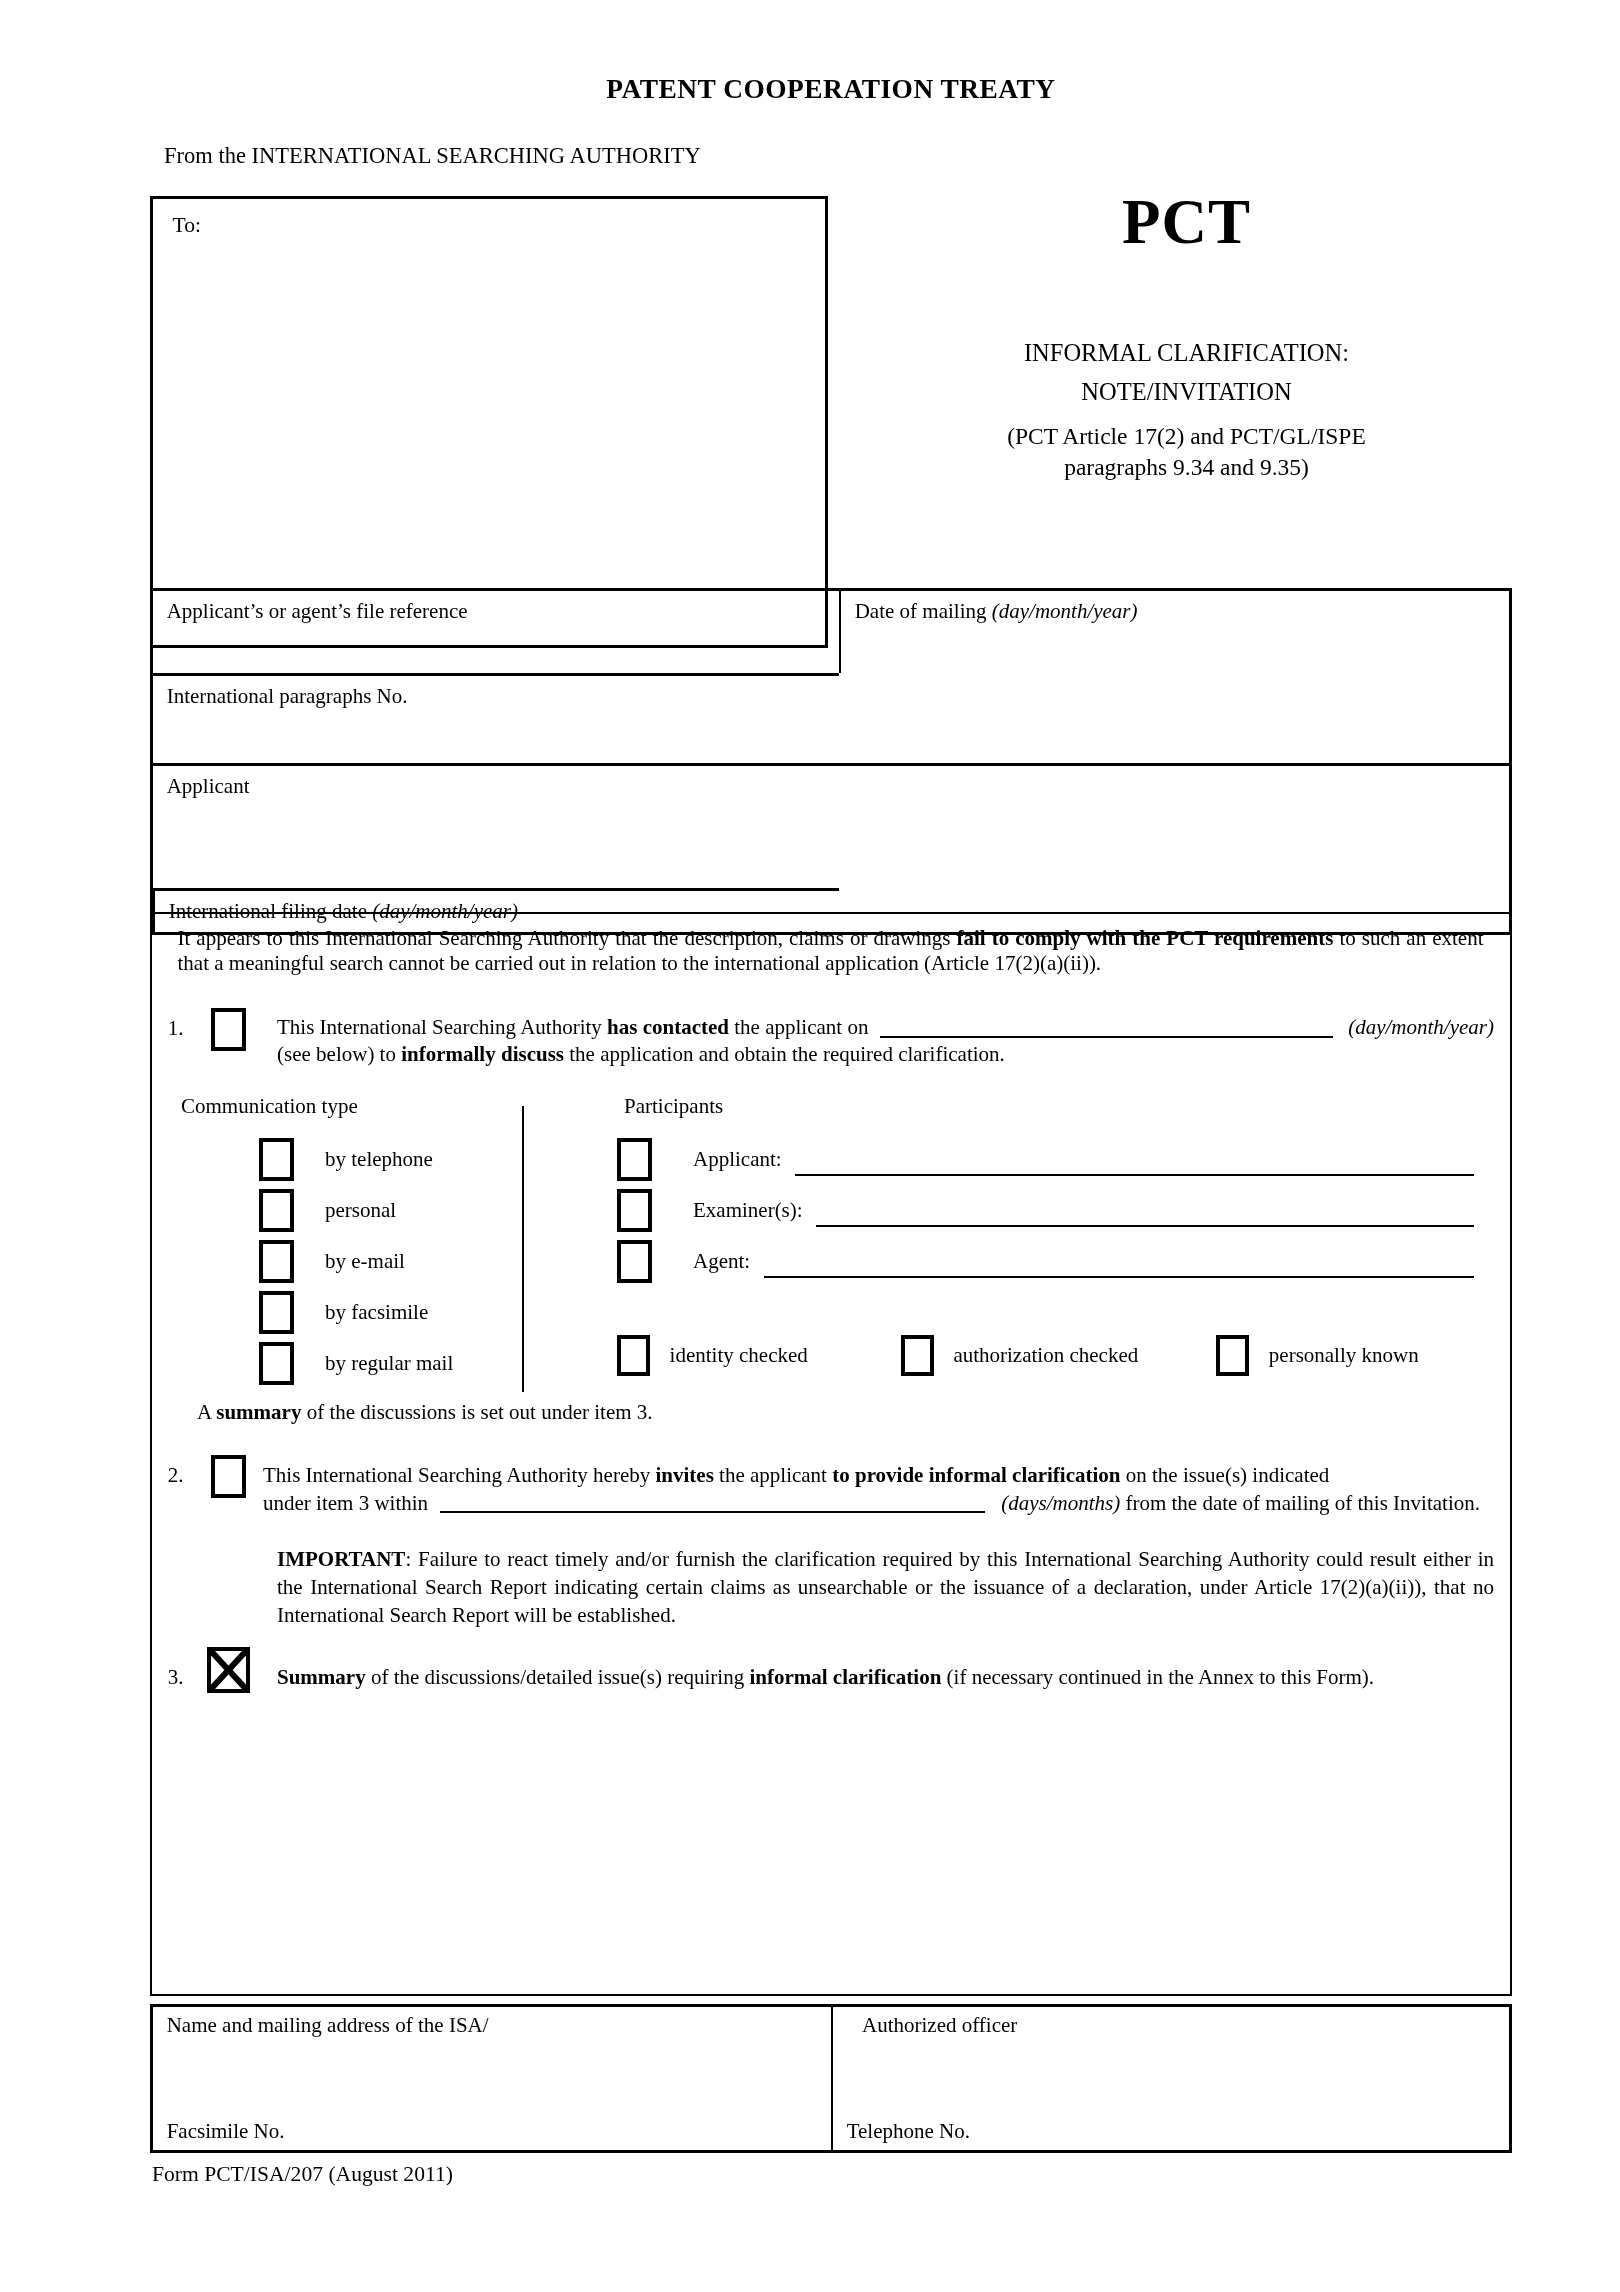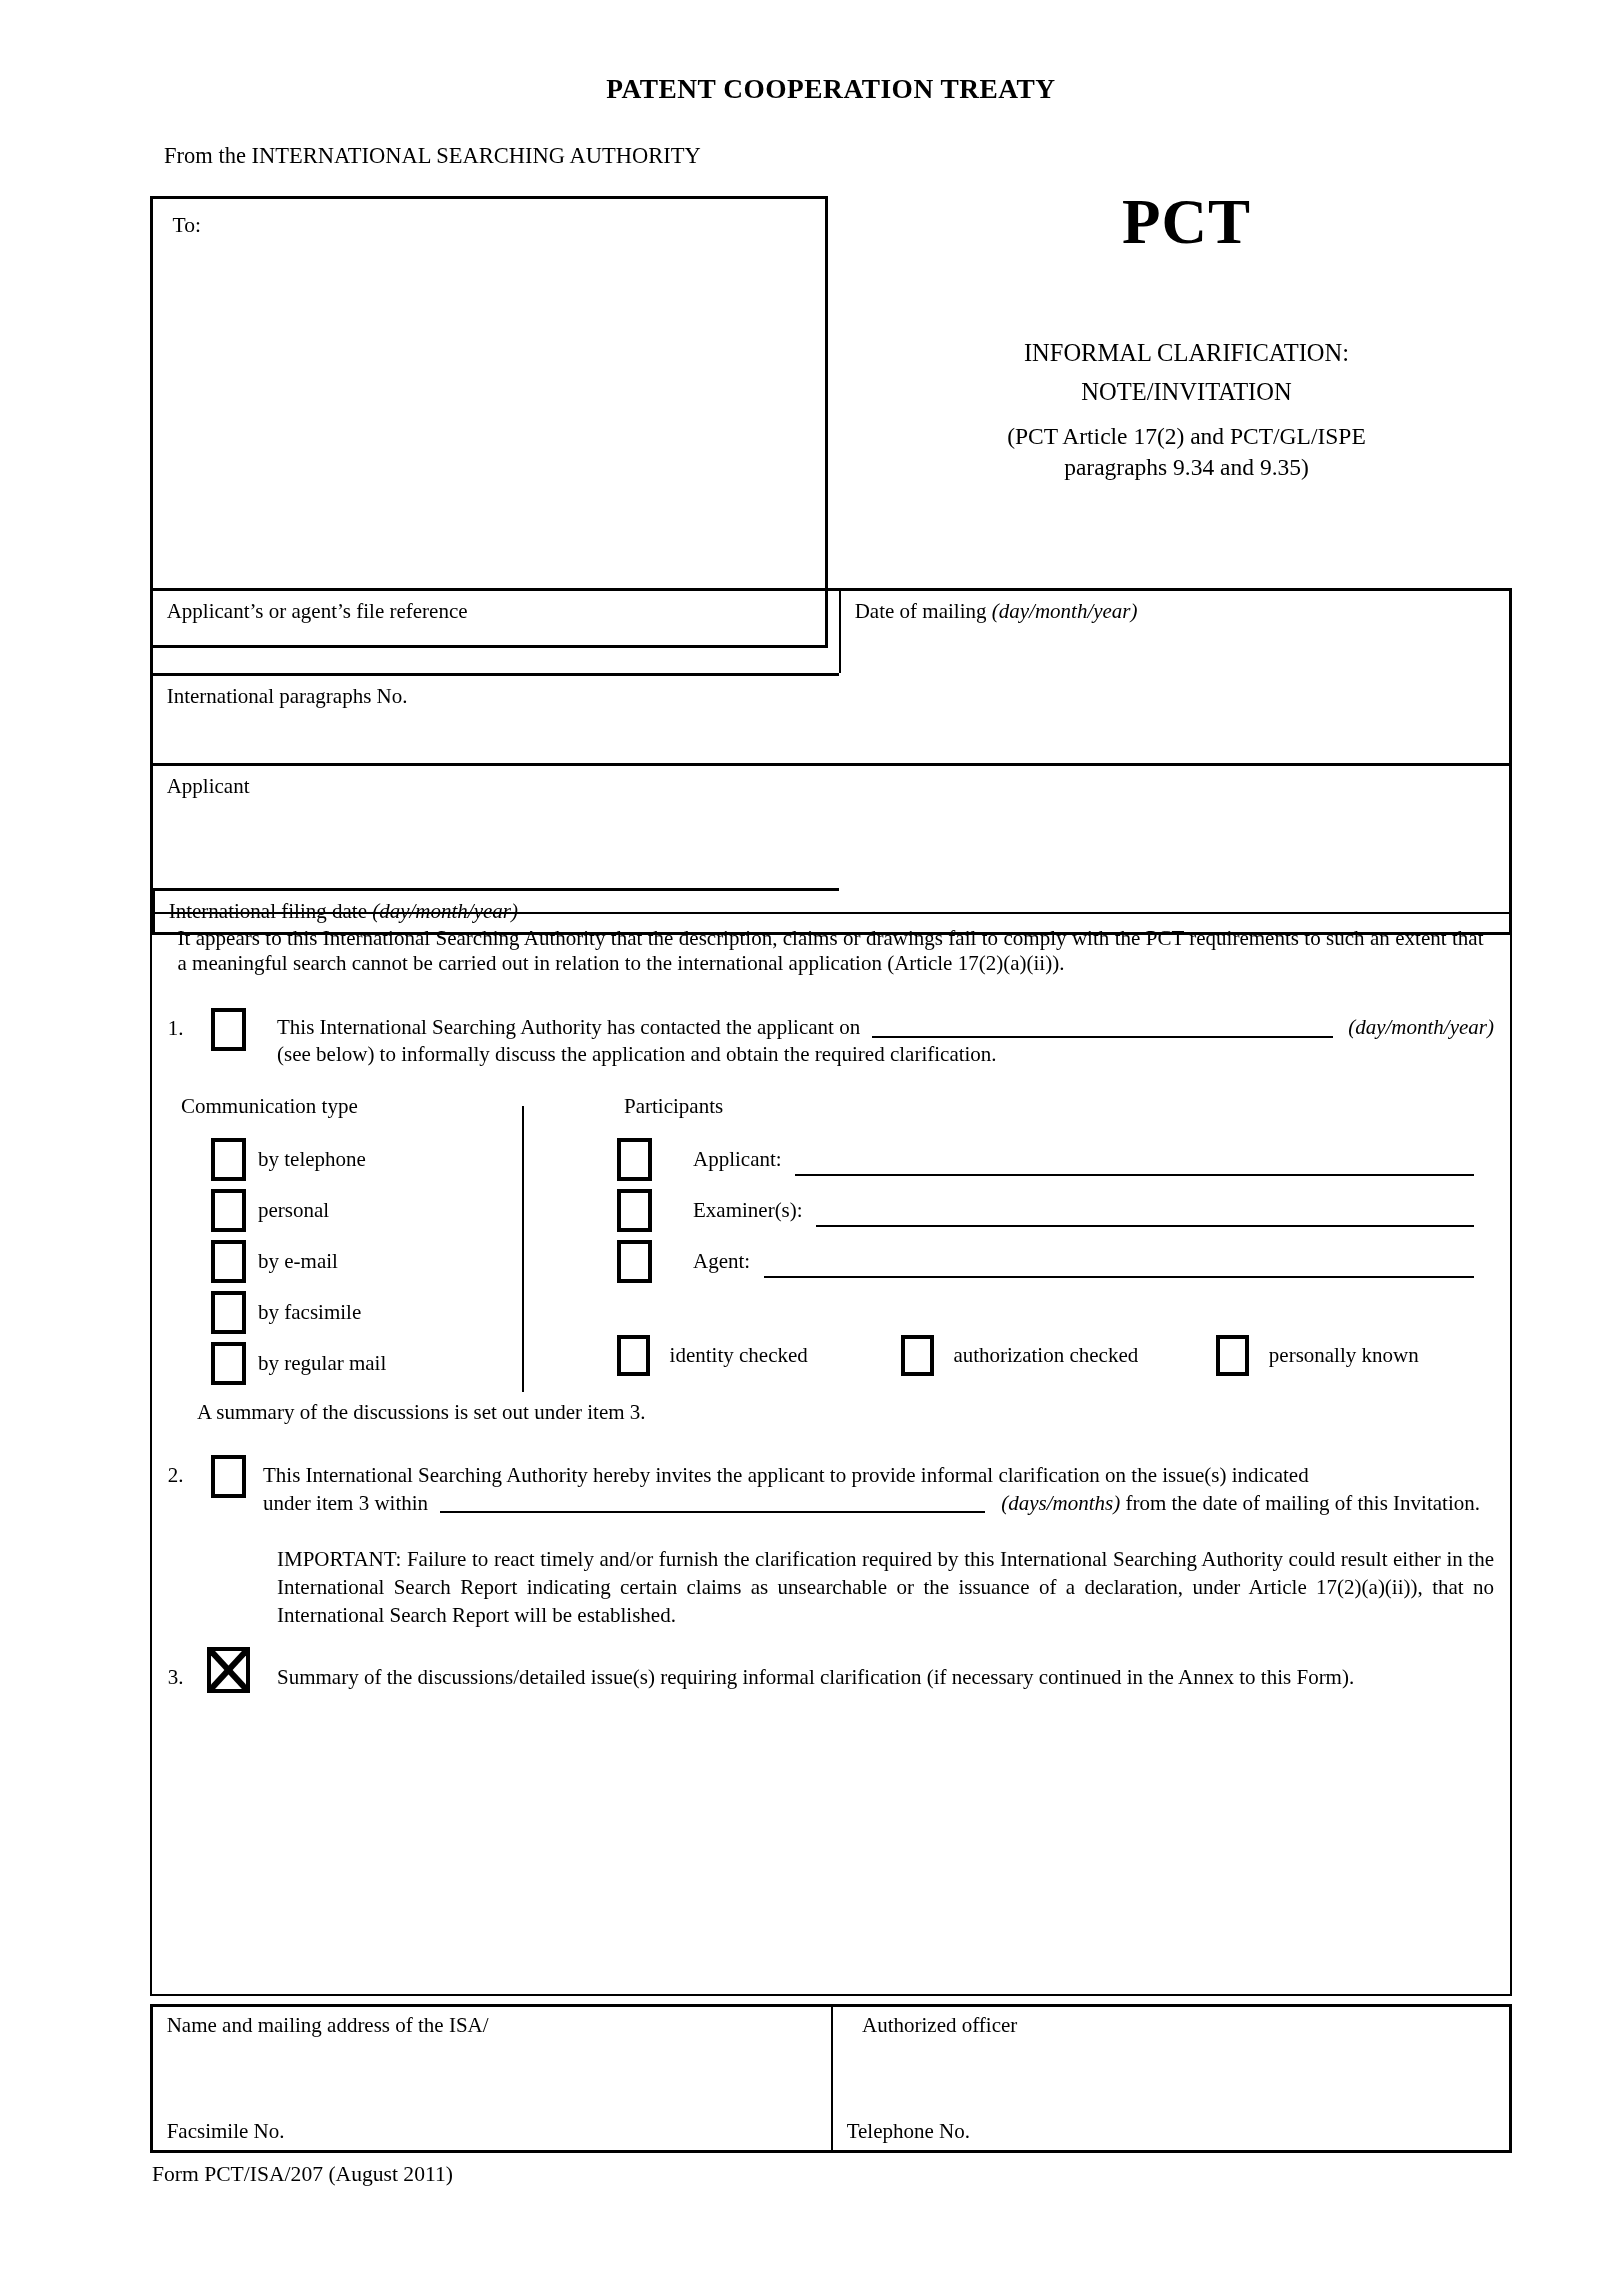--- a/index.html
+++ b/index.html
@@ -7,21 +7,21 @@
   .page {
     position:relative;
     width:1620px; height:2293px;
     background:#ffffff;
     color:#000;
     font-family:"Liberation Serif","DejaVu Serif",serif;
     font-size:21px;
     margin:0 auto;
     overflow:hidden;
   }
-  .b { font-weight:normal; }
+  .b { font-weight:bold; }
   .i { font-style:italic; }
 
   .title {
     position:absolute; left:150px; top:74px; width:1362px;
     text-align:center; font-size:27.4px; font-weight:bold; letter-spacing:0.5px;
   }
   .from-line { position:absolute; left:164px; top:143px; font-size:22.5px; }
 
   .to-box {
     position:absolute; left:150px; top:196px; width:678px; height:452px;
@@ -65,21 +65,21 @@
   .cb line { stroke:#000; stroke-width:6; vector-effect:non-scaling-stroke; }
   .cb.big { width:43px; height:46px; }
 
   .flexline { display:flex; align-items:baseline; }
   .blankline { border-bottom:2px solid #000; }
   .flexline .blankline { flex:1 1 auto; align-self:flex-end; margin:0 15.7px 3.9px 11.8px; height:9.8px; }
 
   .item1-text { left:125px; top:100px; width:1217px; line-height:27.4px; }
   .comm-head { left:29px; top:180px; }
   .comm-rows { left:59px; top:220px; }
-  .comm-row { display:flex; align-items:center; height:51px; gap:12px; }
+  .comm-row { display:flex; align-items:center; height:51px; gap:31px;margin-left:48px; }
 
   .col-divider { left:370px; top:192px; width:2px; height:286px; background:#000; }
 
   .part-head { left:472px; top:180px; }
   .part-rows { left:465px; top:220px; width:861px; }
   .part-row { display:flex; align-items:center; height:51px; }
   .part-row .label { margin-left:41px; }
   .part-row .blankline { flex:1 1 auto; align-self:flex-end; margin:0 3.9px 8.8px 13.7px; height:9.8px; }
 
   .verif-row { left:465px; top:416px; width:882px; display:flex; align-items:center; height:51px; }

